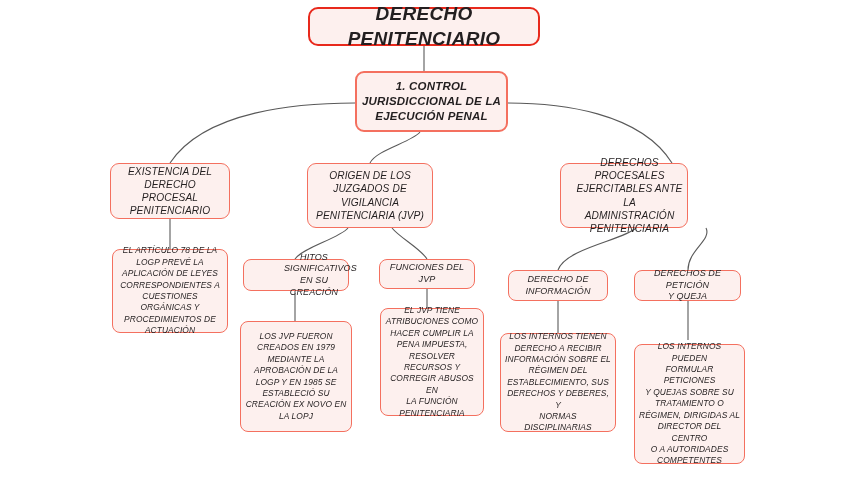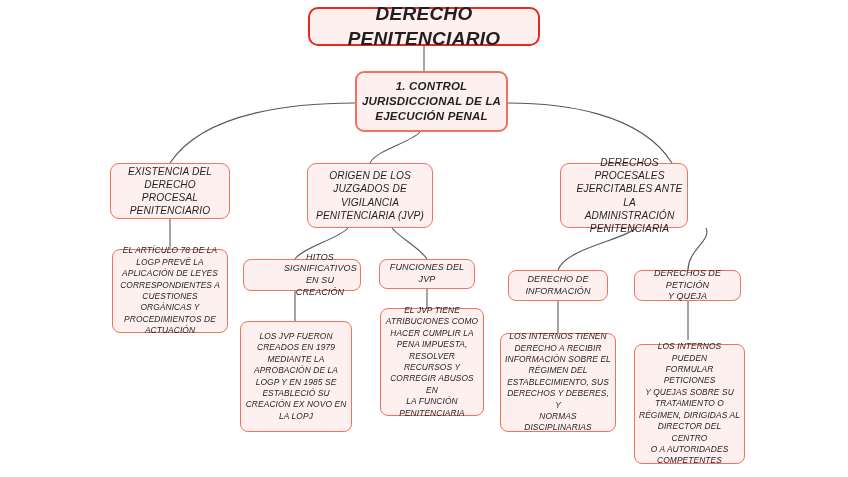--- a/index.html
+++ b/index.html
@@ -137,21 +137,21 @@
 ACTUACIÓN</span>
   </div>
 
   <div class="node lvl-branch" style="left:307px; top:163px; width:126px; height:65px;">
     <span class="txt">ORIGEN DE LOS
 JUZGADOS DE
 VIGILANCIA
 PENITENCIARIA (JVP)</span>
   </div>
 
-  <div class="node lvl-sub" style="left:243px; top:259px; width:118px; height:32px;padding-left:36px;">
+  <div class="node lvl-sub" style="left:243px; top:259px; width:106px; height:32px;padding-left:36px;">
     <span class="txt">HITOS SIGNIFICATIVOS
 EN SU CREACIÓN</span>
   </div>
 
   <div class="node lvl-leaf" style="left:240px; top:321px; width:112px; height:111px;">
     <span class="txt">LOS JVP FUERON
 CREADOS EN 1979
 MEDIANTE LA
 APROBACIÓN DE LA
 LOGP Y EN 1985 SE

